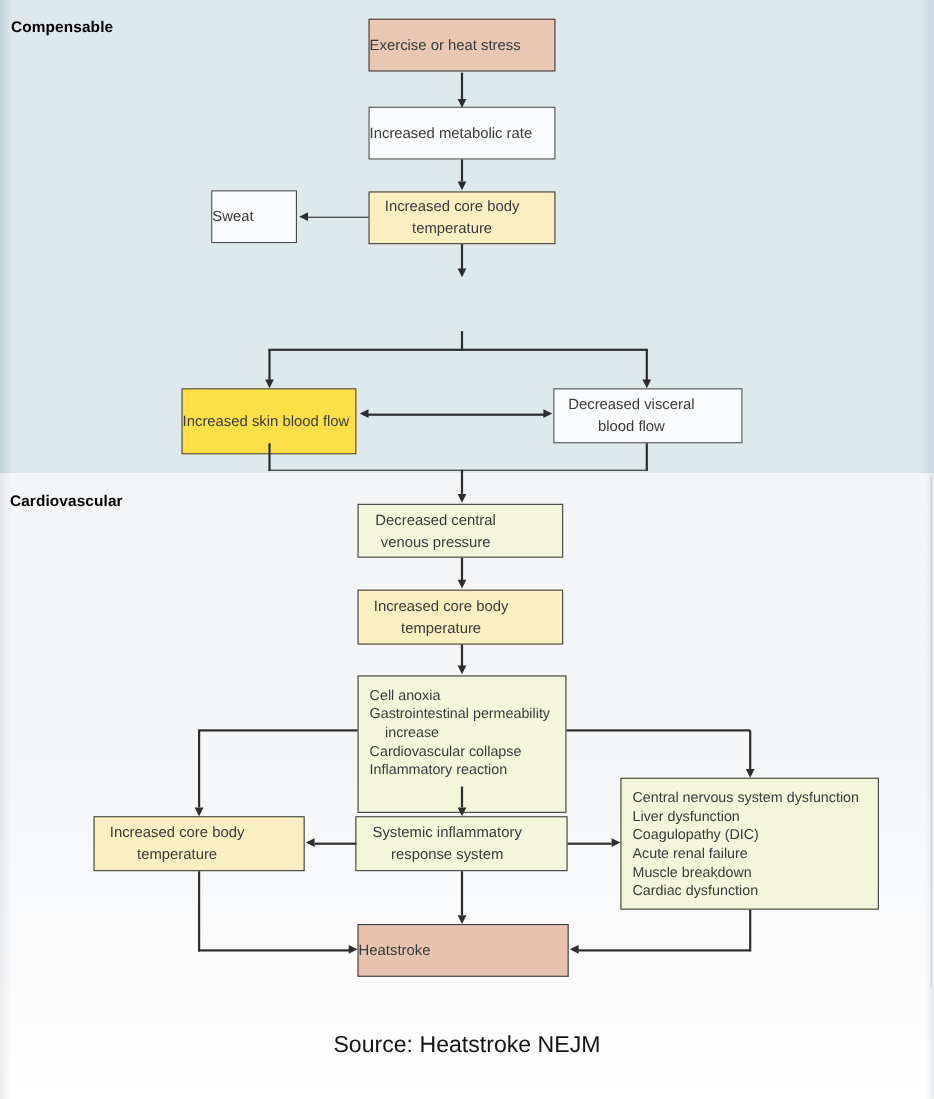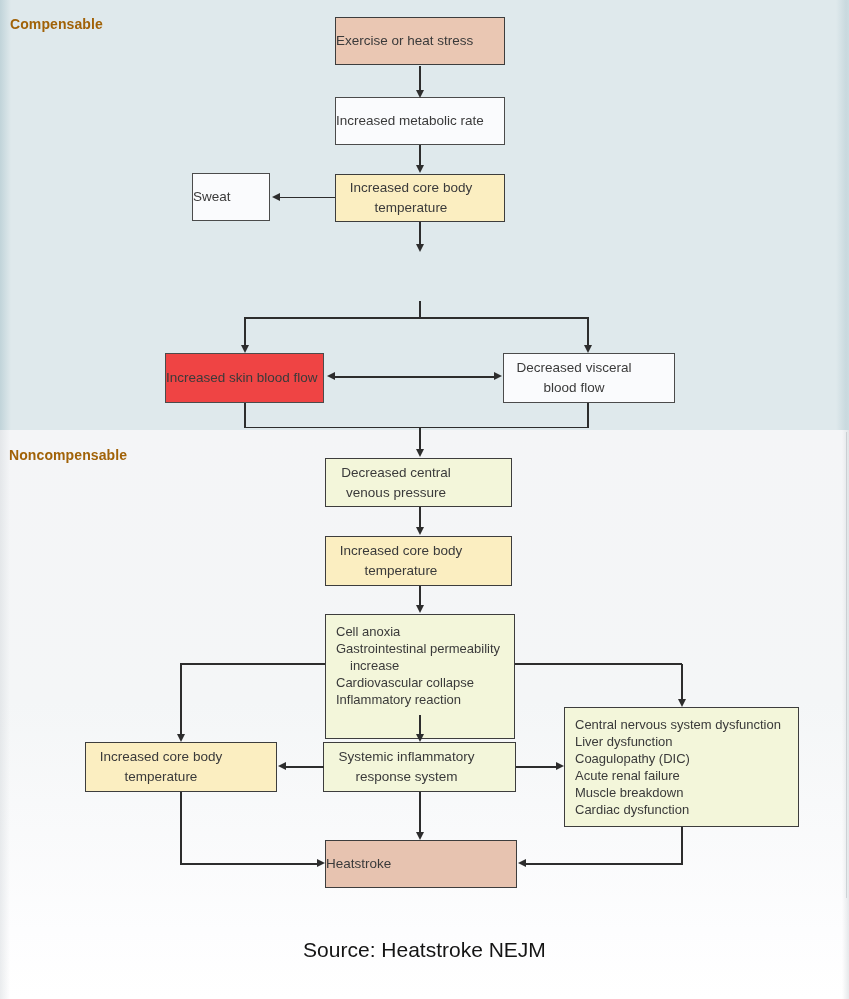--- a/index.html
+++ b/index.html
@@ -10,21 +10,21 @@
     background:
       linear-gradient(to right, rgba(168,194,202,.55) 0, rgba(168,194,202,0) 11px,
         rgba(168,194,202,0) calc(100% - 13px), rgba(168,194,202,.40) calc(100% - 3px),
         rgba(188,208,215,.55) 100%),
       #dfe9ec;}
   .sec.noncomp{top:430px;height:569px;
     background:
       linear-gradient(to right, rgba(208,213,217,.45) 0, rgba(208,213,217,0) 10px,
         rgba(208,213,217,0) calc(100% - 7px), rgba(200,206,210,.45) 100%),
       linear-gradient(to bottom, #f4f5f7 0, #f4f6f7 48%, #fdfdfe 88%, #ffffff 100%);}
-  .sec-label{position:absolute;font-size:14px;font-weight:bold;color:#a16207;letter-spacing:.1px;}
+  .sec-label{position:absolute;font-size:14px;font-weight:bold;color:#000000;letter-spacing:.1px;}
   .edge-line{position:absolute;left:846px;top:432px;width:1px;height:466px;background:rgba(150,160,166,.35);}
 
   .box{position:absolute;box-sizing:border-box;display:flex;align-items:center;justify-content:flex-start;
        text-align:center;font-size:13.5px;line-height:20px;color:#3a3a3a;border:1.5px solid #3d3d3d;}
   .box.thin{border-width:1px;border-color:#4b4b4b;}
   .box .t{display:block;}
   .box.list{display:block;text-align:left;padding:8px 0 0 10px;line-height:17px;font-size:13px;}
   .ll{white-space:nowrap;}
   .ll.ind{padding-left:14px;}
 
@@ -40,40 +40,40 @@
 </head>
 <body>
 
 <div id="stage">
 
   <div class="sec comp"></div>
   <div class="sec noncomp"></div>
   <div class="edge-line"></div>
 
   <div class="sec-label" style="left:10px;top:16px;">Compensable</div>
-  <div class="sec-label" style="left:9px;top:447px;">Noncompensable</div>
+  <div class="sec-label" style="left:9px;top:447px;">Cardiovascular</div>
 
   <div class="box" style="left: 335px; top: 17px; width: 170px; height: 48px; background: rgb(234, 199, 179);">
     <span class="t">Exercise or heat stress</span>
   </div>
 
   <div class="box thin" style="left: 335px; top: 97px; width: 170px; height: 48px; background: rgb(250, 251, 253);">
     <span class="t">Increased metabolic rate</span>
   </div>
 
   <div class="box thin" style="left: 192px; top: 173px; width: 78px; height: 48px; background: rgb(250, 251, 253);">
     <span class="t">Sweat</span>
   </div>
 
   <div class="box" style="left: 335px; top: 174px; width: 170px; height: 48px; background: rgb(251, 238, 193);">
     <span class="t" style="max-width:150px;">Increased core body temperature</span>
   </div>
 
 
-  <div class="box thin" style="left: 165px; top: 353px; width: 159px; height: 50px; background: #ef4444;">
+  <div class="box thin" style="left: 165px; top: 353px; width: 159px; height: 60px; background: #fde047;">
     <span class="t">Increased skin blood flow</span>
   </div>
 
   <div class="box thin" style="left: 503px; top: 353px; width: 172px; height: 50px; background: rgb(250, 251, 253);">
     <span class="t" style="max-width:140px;">Decreased visceral blood flow</span>
   </div>
 
   <div class="box" style="left: 325px; top: 458px; width: 187px; height: 49px; background: rgb(243, 246, 218);">
     <span class="t" style="max-width:140px;">Decreased central venous pressure</span>
   </div>

